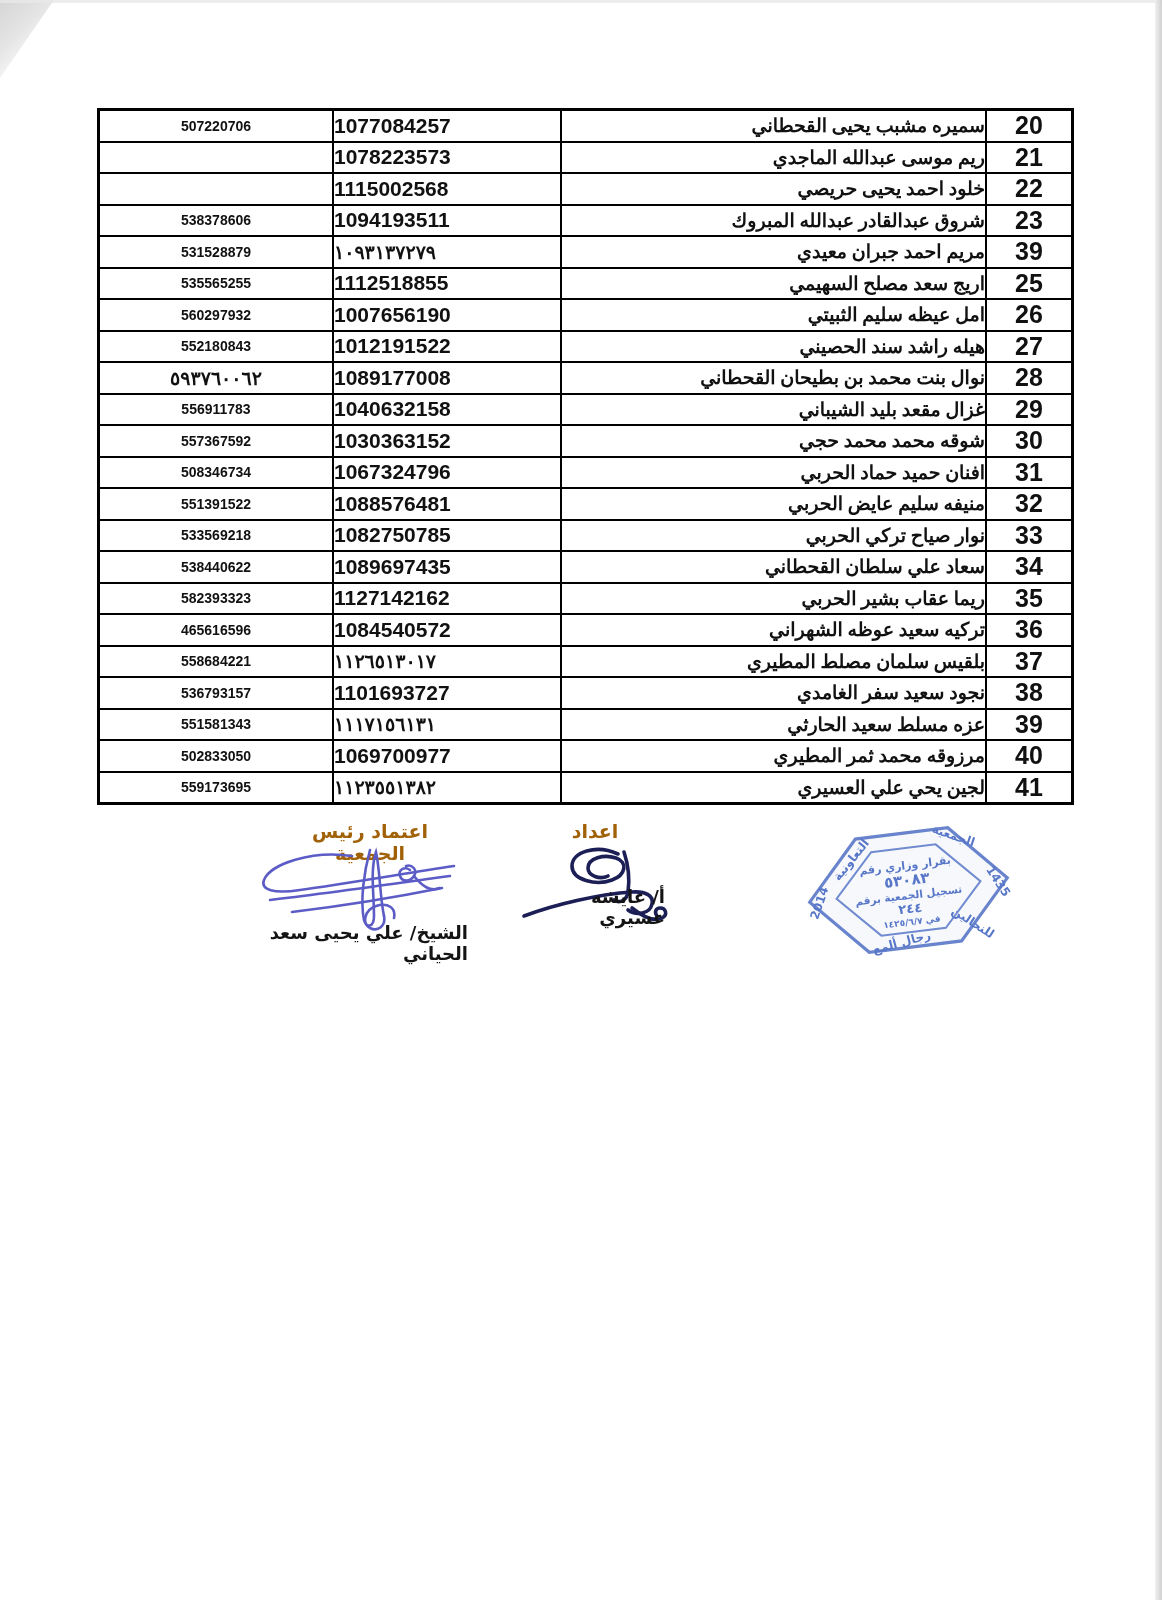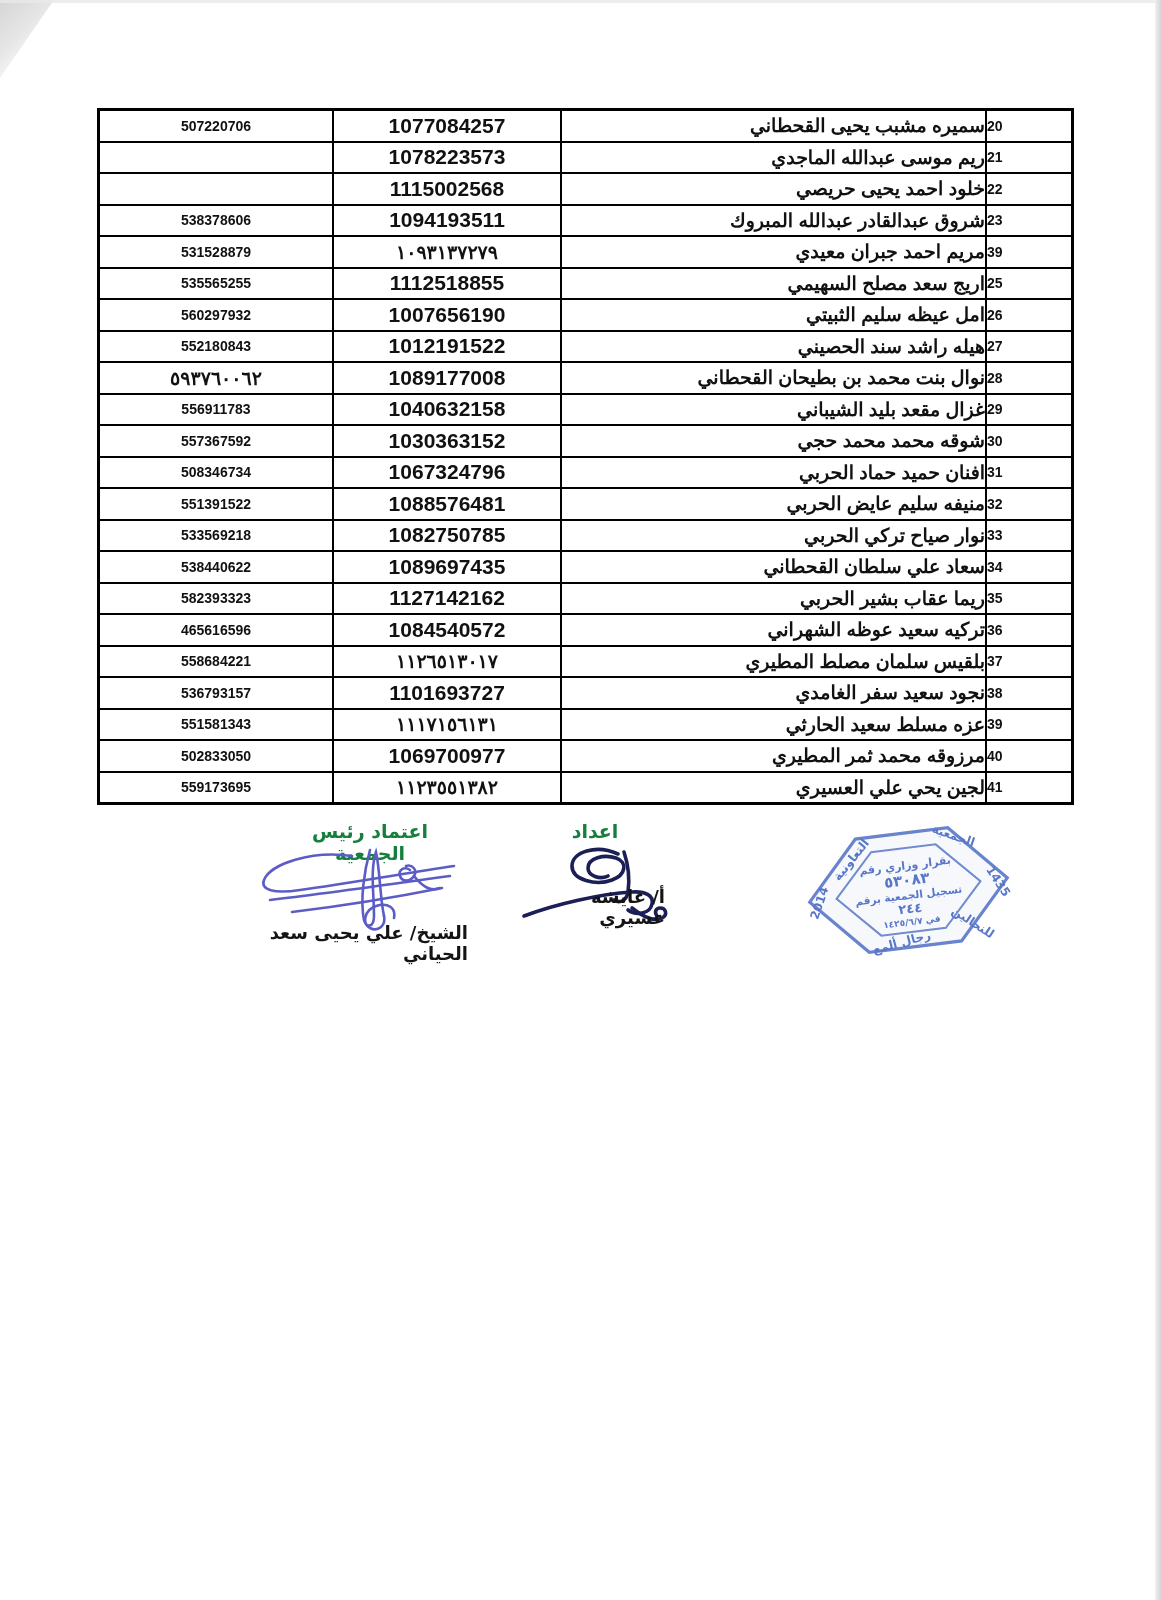--- a/index.html
+++ b/index.html
@@ -10,34 +10,34 @@
         background:linear-gradient(135deg,#c7c7c7 0%,#dddddd 40%,#ffffff 78%);
         clip-path:polygon(0 0,100% 0,0 100%);opacity:.75;}
   .edge-right{position:absolute;right:0;top:0;width:7px;height:100%;
         background:linear-gradient(to left,#cccccc,#efefef);opacity:.9;}
   .edge-top{position:absolute;left:0;top:0;width:100%;height:3px;background:#e9e9e9;opacity:.8;}
 
   
   table.roster{position:absolute;left:97px;top:108px;width:965px;border-collapse:collapse;
         table-layout:fixed;direction:rtl;border:3px solid #000;}
   table.roster td{border:2px solid #000;height:29.5px;padding:0;overflow:hidden;color:#111;}
-  td.c-num{width:84px;text-align:left;font-weight:bold;font-size:14px;
+  td.c-num{width:84px;text-align:center;font-weight:bold;font-size:25px;
         font-family:"Liberation Sans",sans-serif;}
   td.c-name{width:423px;text-align:right;font-weight:bold;font-size:19px;
-        padding-right:3px;white-space:nowrap;font-family:Liberation Sans, sans-serif;margin-left:36px;}
-  td.c-id{width:226px;text-align:center;font-weight:bold;font-size:21px;
+        padding-right:3px;white-space:nowrap;font-family:Liberation Serif, serif;margin-left:36px;}
+  td.c-id{width:226px;text-align:left;font-weight:bold;font-size:21px;
         font-family:"Liberation Sans",sans-serif;direction:ltr;margin-left:38px;}
   td.c-phone{width:232px;text-align:center;font-weight:bold;font-size:14px;
         font-family:"Liberation Sans",sans-serif;direction:ltr;}
   .eastern{font-family:"DejaVu Serif",serif !important;font-weight:600 !important;
         font-size:19px !important;letter-spacing:2px;}
 
   
   .sig-title{position:absolute;direction:rtl;text-align:center;font-weight:bold;
-        font-size:19px;color:#15803d;}
+        font-size:19px;color:#a16207;}
   .sig-name{position:absolute;direction:rtl;text-align:right;font-weight:bold;
         font-size:18px;color:#141414;}
   .sig-svg{position:absolute;}
 
   
   .stamp{position:absolute;left:806px;top:826px;width:205px;height:128px;
         transform:rotate(-7deg);opacity:.93;}
   .stamp svg{position:absolute;left:0;top:0;}
   .stamp text{fill:#4c6dc4;font-family:"DejaVu Sans",sans-serif;font-weight:bold;}
 </style>

